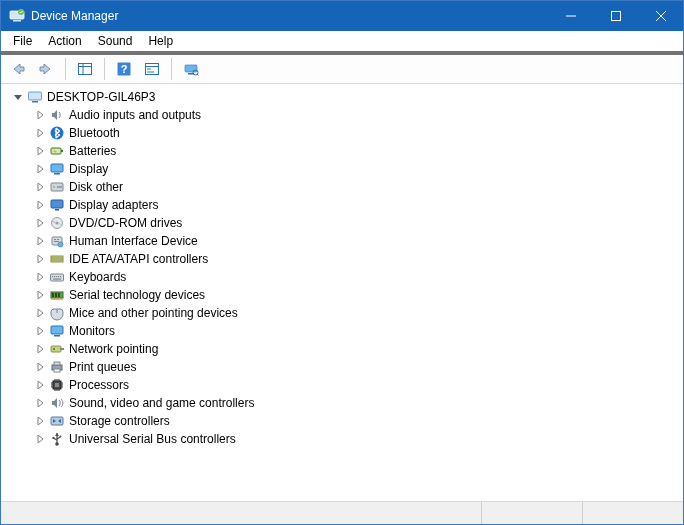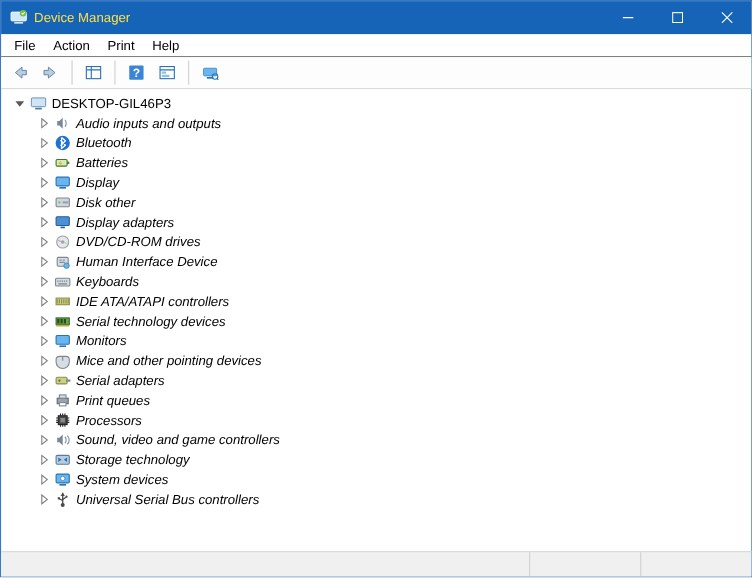--- a/index.html
+++ b/index.html
@@ -19,21 +19,21 @@
     border: 1px solid #3a78c4;
     box-sizing: border-box;
     display: flex;
     flex-direction: column;
     background: #fff;
   }
   
   .titlebar {
     height: 30px;
     background: #1664b8;
-    color: #fde047;
+    color: #ffffff;
     display: flex;
     align-items: center;
     flex: 0 0 auto;
   }
   .titlebar .app-icon {
     width: 16px; height: 16px;
     margin: 0 6px 0 8px;
     display: flex; align-items:center; justify-content:center;
   }
   .titlebar .title-text {
@@ -44,21 +44,21 @@
     width: 45px; height: 30px;
     display: flex; align-items:center; justify-content:center;
     color: #fff;
   }
   
   .menubar {
     height: 20px;
     display: flex;
     align-items: center;
     padding: 0 4px;
-    border-bottom: 1px solid #737373;
+    border-bottom: 4px solid #737373;
     flex: 0 0 auto;
   }
   .menubar .menu-item {
     padding: 1px 8px;
     font-size: 12px;
     cursor: default;
   }
   
   .toolbar {
     height: 28px;
@@ -102,21 +102,21 @@
   }
   .tree-row .node-icon {
     width: 16px; height:16px;
     display:flex; align-items:center; justify-content:center;
     margin-right: 4px;
   }
   .tree-row .node-label {
     font-size: 12px;
   }
   .indent-0 { padding-left: 4px; }
-  .indent-1 { padding-left: 26px; font-style: italic; }
+  .indent-1 { padding-left: 26px; }
   
   .statusbar {
     height: 22px;
     border-top: 1px solid #d9d9d9;
     display:flex;
     align-items:stretch;
     flex: 0 0 auto;
     background:#f0f0f0;
   }
   .statusbar .pane {
@@ -157,21 +157,21 @@
       <svg width="10" height="10">
           <line x1="0" y1="0" x2="10" y2="10" stroke="#fff" stroke-width="1"></line>
           <line x1="10" y1="0" x2="0" y2="10" stroke="#fff" stroke-width="1"></line>
         </svg>
     </div>
   </div>
 
   <div class="menubar">
     <div class="menu-item">File</div>
     <div class="menu-item">Action</div>
-    <div class="menu-item">Print</div>
+    <div class="menu-item">Sound</div>
     <div class="menu-item">Help</div>
   </div>
 
   <div class="toolbar">
     <div class="tb-btn">
       <span>
         <svg width="16" height="16" viewBox="0 0 16 16">
             <path d="M10 3 L4 8 L10 13 L10 10 L14 10 L14 6 L10 6 Z" fill="#b9cde0" stroke="#5a7ca0" stroke-width="0.8"></path>
           </svg>
       </span>
@@ -354,20 +354,39 @@
           <span class="node-icon">
             <svg width="16" height="16" viewBox="0 0 16 16">
               <rect x="3" y="4" width="10" height="8" rx="1" fill="#d7dde3" stroke="#7d8790"></rect>
               <rect x="5" y="6" width="2" height="1" fill="#7d8790"></rect>
               <rect x="8" y="6" width="2" height="1" fill="#7d8790"></rect>
               <rect x="5" y="8" width="5" height="1" fill="#7d8790"></rect>
               <circle cx="11.5" cy="11.5" r="2.5" fill="#69b5ee" stroke="#2a72b5" stroke-width="0.6"></circle>
             </svg>
           </span>
           <span class="node-label">Human Interface Device</span>
+        </div>
+        <div class="tree-row indent-1">
+          <span class="expander">
+            <svg width="10" height="10" viewBox="0 0 10 10">
+              <path d="M3 1 L8 5 L3 9 Z" fill="none" stroke="#808080" stroke-width="1"></path>
+            </svg>
+          </span>
+          <span class="node-icon">
+            <svg width="16" height="16" viewBox="0 0 16 16">
+              <rect x="2" y="5" width="12" height="6" fill="#c9d083" stroke="#8c8f4a"></rect>
+              <line x1="3" y1="6" x2="3" y2="10" stroke="#8c8f4a"></line>
+              <line x1="5" y1="6" x2="5" y2="10" stroke="#8c8f4a"></line>
+              <line x1="7" y1="6" x2="7" y2="10" stroke="#8c8f4a"></line>
+              <line x1="9" y1="6" x2="9" y2="10" stroke="#8c8f4a"></line>
+              <line x1="11" y1="6" x2="11" y2="10" stroke="#8c8f4a"></line>
+              <line x1="13" y1="6" x2="13" y2="10" stroke="#8c8f4a"></line>
+            </svg>
+          </span>
+          <span class="node-label">IDE ATA/ATAPI controllers</span>
         </div>
         <div class="tree-row indent-1">
           <span class="expander">
             <svg width="10" height="10" viewBox="0 0 10 10">
               <path d="M3 1 L8 5 L3 9 Z" fill="none" stroke="#808080" stroke-width="1"></path>
             </svg>
           </span>
           <span class="node-icon">
             <svg width="16" height="16" viewBox="0 0 16 16">
               <rect x="1.5" y="5" width="13" height="7" rx="1" fill="#d7dde3" stroke="#7d8790"></rect>
@@ -382,90 +401,71 @@
           <span class="node-label">Keyboards</span>
         </div>
         <div class="tree-row indent-1">
           <span class="expander">
             <svg width="10" height="10" viewBox="0 0 10 10">
               <path d="M3 1 L8 5 L3 9 Z" fill="none" stroke="#808080" stroke-width="1"></path>
             </svg>
           </span>
           <span class="node-icon">
             <svg width="16" height="16" viewBox="0 0 16 16">
-              <rect x="2" y="5" width="12" height="6" fill="#c9d083" stroke="#8c8f4a"></rect>
-              <line x1="3" y1="6" x2="3" y2="10" stroke="#8c8f4a"></line>
-              <line x1="5" y1="6" x2="5" y2="10" stroke="#8c8f4a"></line>
-              <line x1="7" y1="6" x2="7" y2="10" stroke="#8c8f4a"></line>
-              <line x1="9" y1="6" x2="9" y2="10" stroke="#8c8f4a"></line>
-              <line x1="11" y1="6" x2="11" y2="10" stroke="#8c8f4a"></line>
-              <line x1="13" y1="6" x2="13" y2="10" stroke="#8c8f4a"></line>
-            </svg>
-          </span>
-          <span class="node-label">IDE ATA/ATAPI controllers</span>
-        </div>
-        <div class="tree-row indent-1">
-          <span class="expander">
-            <svg width="10" height="10" viewBox="0 0 10 10">
-              <path d="M3 1 L8 5 L3 9 Z" fill="none" stroke="#808080" stroke-width="1"></path>
-            </svg>
-          </span>
-          <span class="node-icon">
-            <svg width="16" height="16" viewBox="0 0 16 16">
               <rect x="2" y="5" width="12" height="6" fill="#5fa64c" stroke="#336b26"></rect>
               <rect x="3" y="6" width="2" height="4" fill="#2b4a22"></rect>
               <rect x="6" y="6" width="2" height="4" fill="#2b4a22"></rect>
               <rect x="9" y="6" width="2" height="4" fill="#2b4a22"></rect>
               <line x1="2" y1="12" x2="14" y2="12" stroke="#caa34a" stroke-width="1.5"></line>
             </svg>
           </span>
           <span class="node-label">Serial technology devices</span>
         </div>
         <div class="tree-row indent-1">
           <span class="expander">
             <svg width="10" height="10" viewBox="0 0 10 10">
               <path d="M3 1 L8 5 L3 9 Z" fill="none" stroke="#808080" stroke-width="1"></path>
             </svg>
           </span>
           <span class="node-icon">
             <svg width="16" height="16" viewBox="0 0 16 16">
+              <path d="M5 4 h6 a3 3 0 0 1 3 3 v2 a5 5 0 0 1 -12 0 v-2 a3 3 0 0 1 3 -3 z" fill="#d7dde3" stroke="#7d8790"></path>
+              <line x1="8" y1="4" x2="8" y2="8" stroke="#7d8790"></line>
+            </svg>
+          </span>
+          <span class="node-label">Mice and other pointing devices</span>
+        </div>
+        <div class="tree-row indent-1">
+          <span class="expander">
+            <svg width="10" height="10" viewBox="0 0 10 10">
+              <path d="M3 1 L8 5 L3 9 Z" fill="none" stroke="#808080" stroke-width="1"></path>
+            </svg>
+          </span>
+          <span class="node-icon">
+            <svg width="16" height="16" viewBox="0 0 16 16">
               <rect x="2" y="3" width="12" height="8" rx="1" fill="#69b5ee" stroke="#2a72b5"></rect>
               <rect x="5" y="12" width="6" height="1.5" fill="#2a72b5"></rect>
             </svg>
           </span>
           <span class="node-label">Monitors</span>
-        </div>
-        <div class="tree-row indent-1">
-          <span class="expander">
-            <svg width="10" height="10" viewBox="0 0 10 10">
-              <path d="M3 1 L8 5 L3 9 Z" fill="none" stroke="#808080" stroke-width="1"></path>
-            </svg>
-          </span>
-          <span class="node-icon">
-            <svg width="16" height="16" viewBox="0 0 16 16">
-              <path d="M5 4 h6 a3 3 0 0 1 3 3 v2 a5 5 0 0 1 -12 0 v-2 a3 3 0 0 1 3 -3 z" fill="#d7dde3" stroke="#7d8790"></path>
-              <line x1="8" y1="4" x2="8" y2="8" stroke="#7d8790"></line>
-            </svg>
-          </span>
-          <span class="node-label">Mice and other pointing devices</span>
         </div>
         <div class="tree-row indent-1">
           <span class="expander">
             <svg width="10" height="10" viewBox="0 0 10 10">
               <path d="M3 1 L8 5 L3 9 Z" fill="none" stroke="#808080" stroke-width="1"></path>
             </svg>
           </span>
           <span class="node-icon">
             <svg width="16" height="16" viewBox="0 0 16 16">
               <rect x="2" y="5" width="10" height="6" rx="1" fill="#c9d083" stroke="#8c8f4a"></rect>
               <rect x="11" y="7" width="4" height="2" fill="#7d8790"></rect>
               <circle cx="5" cy="8" r="1" fill="#4a6b2c"></circle>
             </svg>
           </span>
-          <span class="node-label">Serial adapters</span>
+          <span class="node-label">Network pointing</span>
         </div>
         <div class="tree-row indent-1">
           <span class="expander">
             <svg width="10" height="10" viewBox="0 0 10 10">
               <path d="M3 1 L8 5 L3 9 Z" fill="none" stroke="#808080" stroke-width="1"></path>
             </svg>
           </span>
           <span class="node-icon">
             <svg width="16" height="16" viewBox="0 0 16 16">
               <rect x="3" y="6" width="10" height="5" fill="#9aa3ab" stroke="#5f6870"></rect>
@@ -521,36 +521,21 @@
               <path d="M3 1 L8 5 L3 9 Z" fill="none" stroke="#808080" stroke-width="1"></path>
             </svg>
           </span>
           <span class="node-icon">
             <svg width="16" height="16" viewBox="0 0 16 16">
               <rect x="2" y="4" width="12" height="8" rx="1" fill="#b9cde0" stroke="#5a7ca0"></rect>
               <path d="M4 6l3 2-3 2z" fill="#2a72b5"></path>
               <path d="M12 10l-3-2 3-2z" fill="#2a72b5"></path>
             </svg>
           </span>
-          <span class="node-label">Storage technology</span>
-        </div>
-        <div class="tree-row indent-1">
-          <span class="expander">
-            <svg width="10" height="10" viewBox="0 0 10 10">
-              <path d="M3 1 L8 5 L3 9 Z" fill="none" stroke="#808080" stroke-width="1"></path>
-            </svg>
-          </span>
-          <span class="node-icon">
-            <svg width="16" height="16" viewBox="0 0 16 16">
-              <rect x="2" y="3" width="12" height="8" rx="1" fill="#69b5ee" stroke="#2a72b5"></rect>
-              <rect x="5" y="12" width="6" height="1.5" fill="#2a72b5"></rect>
-              <circle cx="8" cy="7" r="2" fill="#fff" stroke="#2a72b5" stroke-width="0.6"></circle>
-            </svg>
-          </span>
-          <span class="node-label">System devices</span>
+          <span class="node-label">Storage controllers</span>
         </div>
         <div class="tree-row indent-1">
           <span class="expander">
             <svg width="10" height="10" viewBox="0 0 10 10">
               <path d="M3 1 L8 5 L3 9 Z" fill="none" stroke="#808080" stroke-width="1"></path>
             </svg>
           </span>
           <span class="node-icon">
             <svg width="16" height="16" viewBox="0 0 16 16">
               <circle cx="8" cy="13" r="1.8" fill="#4a4a4a"></circle>

